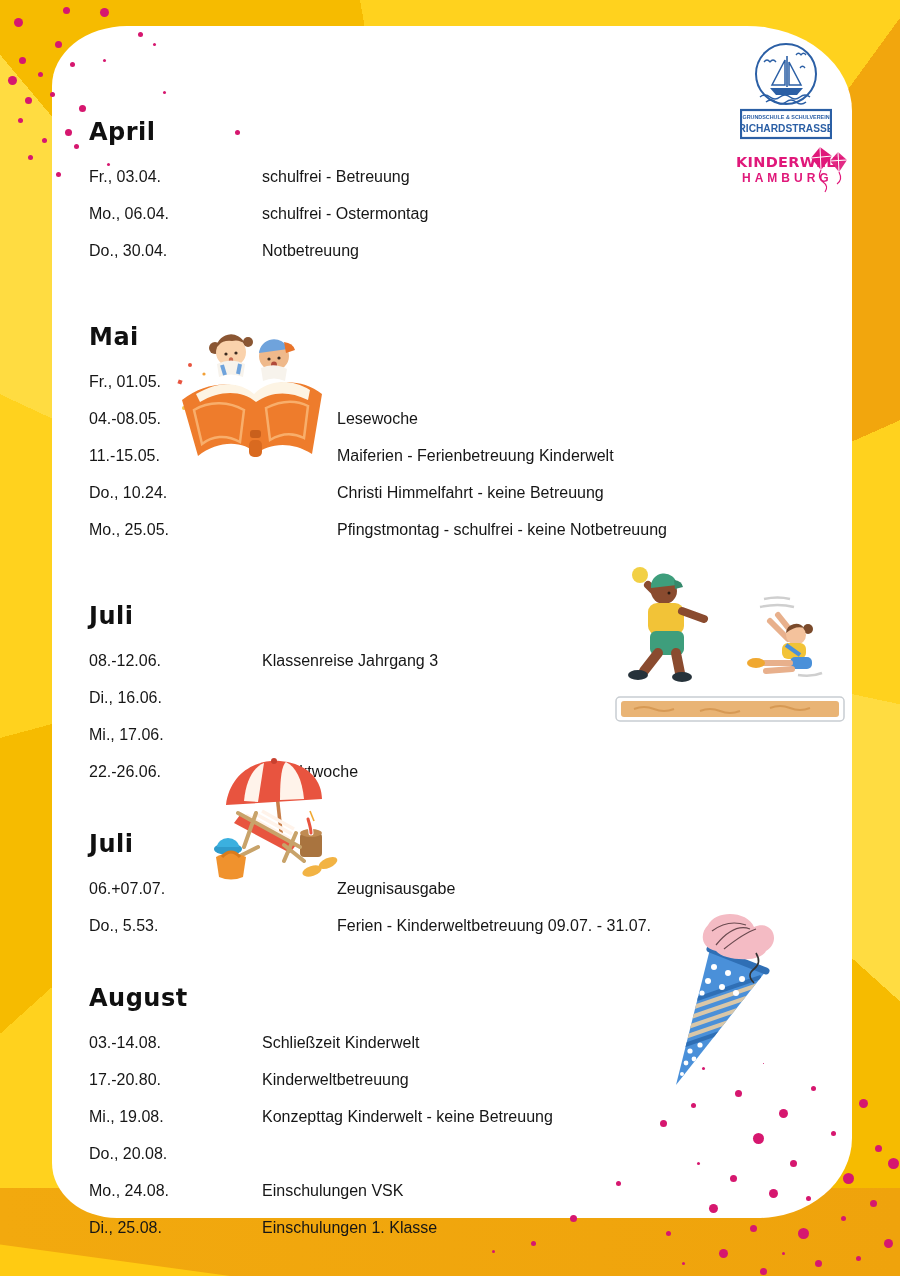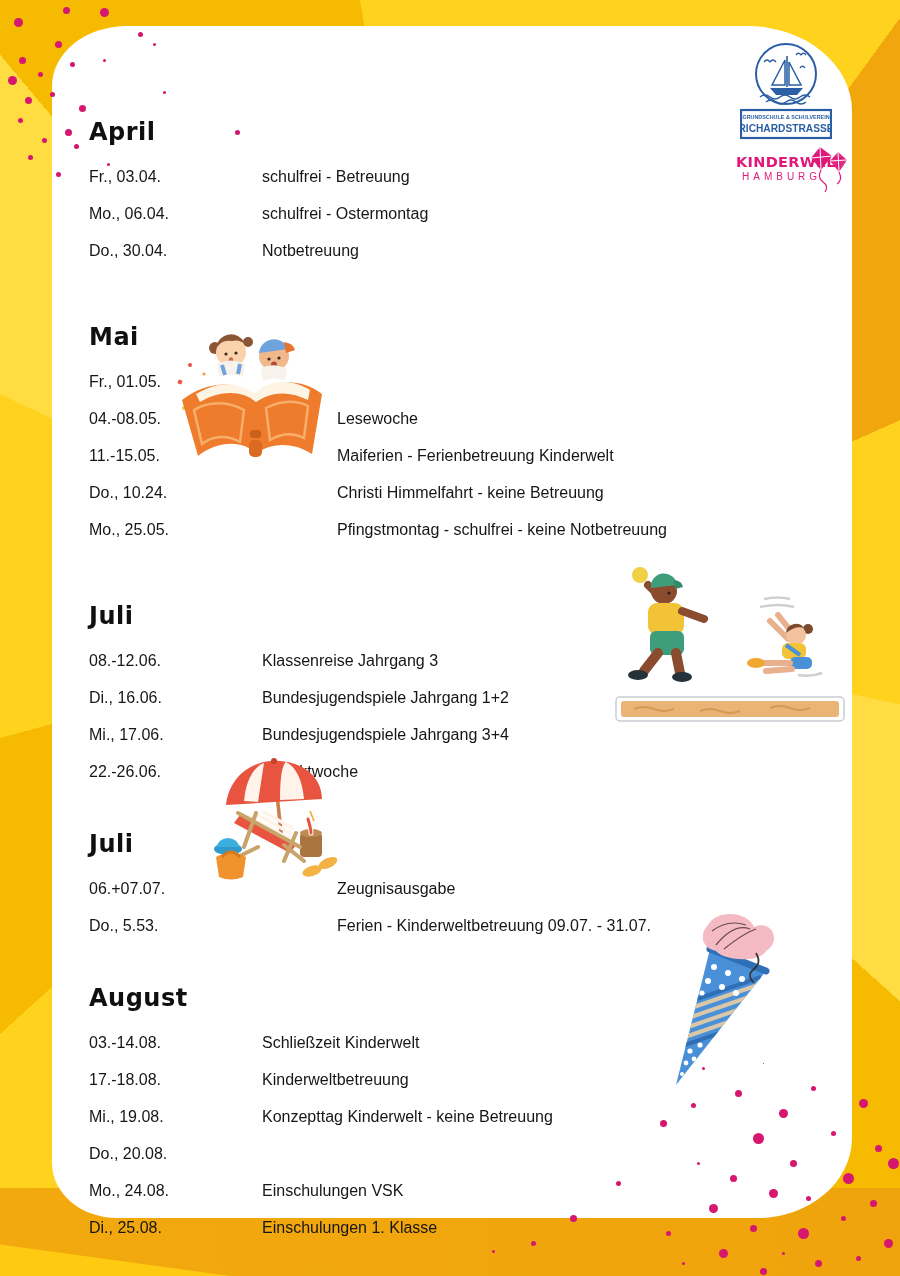--- a/index.html
+++ b/index.html
@@ -39,21 +39,21 @@
   .wide .date{width:248px;}
   .illu{position:absolute;z-index:3;}
   #illu-book{left:118px;top:292px;}
   #illu-sport{left:558px;top:533px;}
   #illu-beach{left:148px;top:723px;}
   #illu-cone{left:608px;top:883px;}
   .logos{position:absolute;top:14px;right:16px;width:100px;z-index:4;text-align:center;}
   .school-logo{display:block;margin:0 auto;}
   .kinderwelt{margin-top:12px;position:relative;text-align:left;}
   .kw-name{color:#E0187A;font-weight:800;font-size:14.5px;letter-spacing:.3px;font-family:"DejaVu Sans",sans-serif;}
-  .kw-city{color:#E0187A;font-weight:400;font-size:10px;letter-spacing:4px;margin:1px 0 0 6px;}
+  .kw-city{color:#E0187A;font-weight:700;font-size:12px;letter-spacing:4px;margin:1px 0 0 6px;}
   .kites{position:absolute;right:-12px;top:-8px;}
   .splat{position:absolute;border-radius:50%;background:#D6176F;z-index:5;}
   #splat-tl{left:14px;top:18px;width:9px;height:9px;
     box-shadow:
       48px -12px 0 -1px #D6176F, 86px -10px 0 0 #D6176F, 122px 12px 0 -2px #D6176F,
       40px 22px 0 -1px #D6176F, 4px 38px 0 -1px #D6176F, 22px 52px 0 -2px #D6176F,
       -6px 58px 0 0 #D6176F, 54px 42px 0 -2px #D6176F, 86px 38px 0 -3px #D6176F,
       136px 22px 0 -3px #D6176F, 10px 78px 0 -1px #D6176F, 34px 72px 0 -2px #D6176F,
       64px 86px 0 -1px #D6176F, 50px 110px 0 -1px #D6176F, 58px 124px 0 -2px #D6176F,
       26px 118px 0 -2px #D6176F, 2px 98px 0 -2px #D6176F, 146px 70px 0 -3px #D6176F,
@@ -121,25 +121,23 @@
   </section>
 
   <section class="section">
     <h2 class="month-heading">Juli</h2>
     <div class="row">
       <span class="date">08.-12.06.</span>
       <span class="event">Klassenreise Jahrgang 3</span>
     </div>
     <div class="row">
       <span class="date">Di., 16.06.</span>
-      <span class="event">Bundesjugendspiele Jahrgang 1+2</span>
     </div>
     <div class="row">
       <span class="date">Mi., 17.06.</span>
-      <span class="event">Bundesjugendspiele Jahrgang 3+4</span>
     </div>
     <div class="row">
       <span class="date">22.-26.06.</span>
       <span class="event">Projektwoche</span>
     </div>
   </section>
 
   <section class="section wide tight">
     <h2 class="month-heading">Juli</h2>
     <div class="row">
@@ -152,21 +150,21 @@
     </div>
   </section>
 
   <section class="section tight">
     <h2 class="month-heading">August</h2>
     <div class="row">
       <span class="date">03.-14.08.</span>
       <span class="event">Schließzeit Kinderwelt</span>
     </div>
     <div class="row">
-      <span class="date">17.-18.08.</span>
+      <span class="date">17.-20.80.</span>
       <span class="event">Kinderweltbetreuung</span>
     </div>
     <div class="row">
       <span class="date">Mi., 19.08.</span>
       <span class="event">Konzepttag Kinderwelt - keine Betreuung</span>
     </div>
     <div class="row">
       <span class="date">Do., 20.08.</span>
     </div>
     <div class="row">

